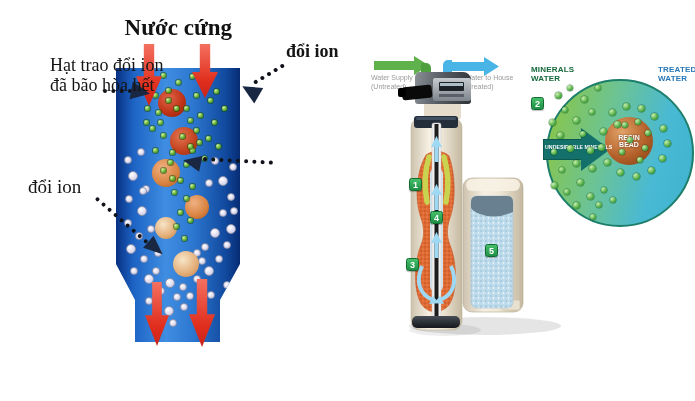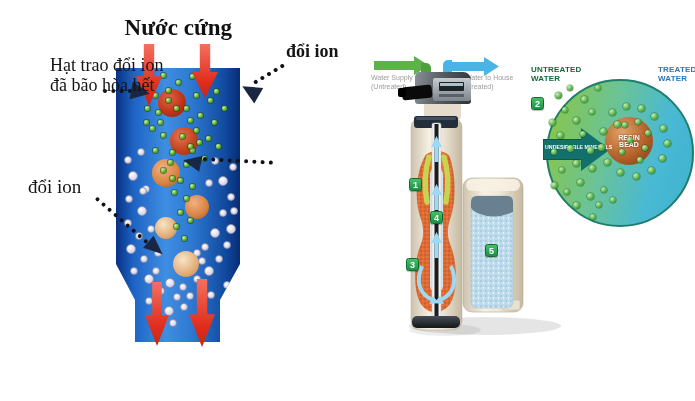--- a/index.html
+++ b/index.html
@@ -288,21 +288,21 @@
     <rect x="12" y="206" width="48" height="12" rx="5" fill="url(#dk)"></rect>
   </svg>
 
   <div class="badge" style="left:409px;top:178px;">1</div>
   <div class="badge" style="left:430px;top:211px;">4</div>
   <div class="badge" style="left:406px;top:258px;">3</div>
   <div class="badge" style="left:485px;top:244px;">5</div>
 
   <div class="abs" id="inset-circle"></div>
   <div class="circle-text" style="left:531px;top:65px;color:#14683a;">
-    <div>UNTREATED</div>
+    <div>MINERALS</div>
     <div>WATER</div>
   </div>
   <div class="circle-text" style="left:632px;top:65px;color:#2878b8;margin-left:26px;">
     <div>TREATED</div>
     <div>WATER</div>
   </div>
   <div class="badge" style="left:531px;top:97px;">2</div>
   <div class="abs" id="mineral-shaft"></div>
   <div class="abs" id="mineral-head"></div>
   <div class="abs" id="mineral-label">UNDESIRABLE MINERALS</div>

